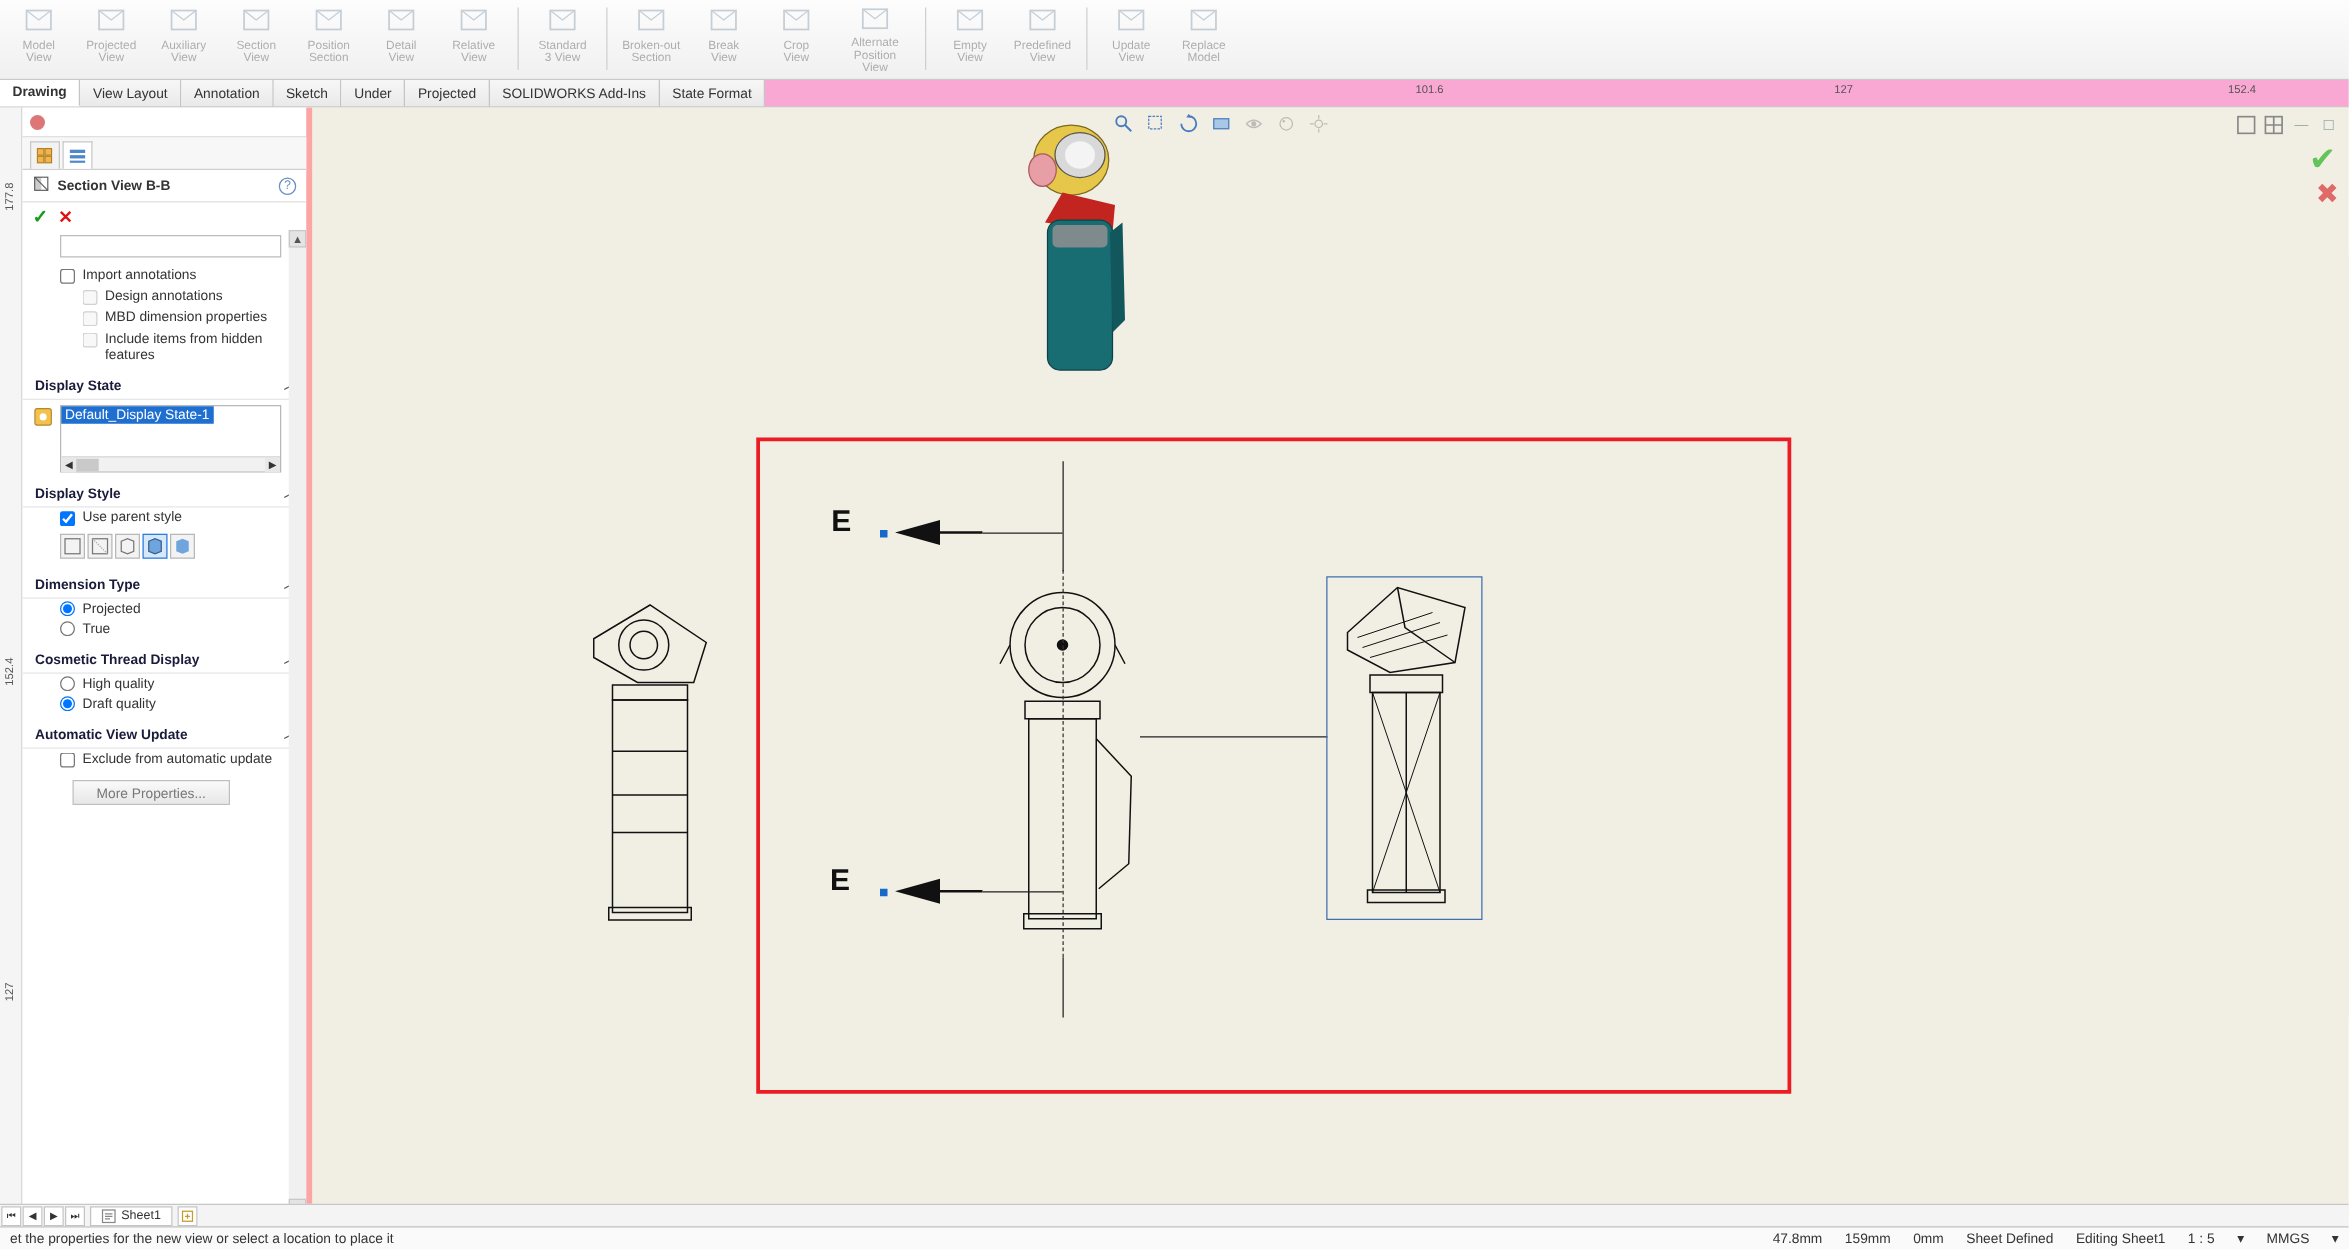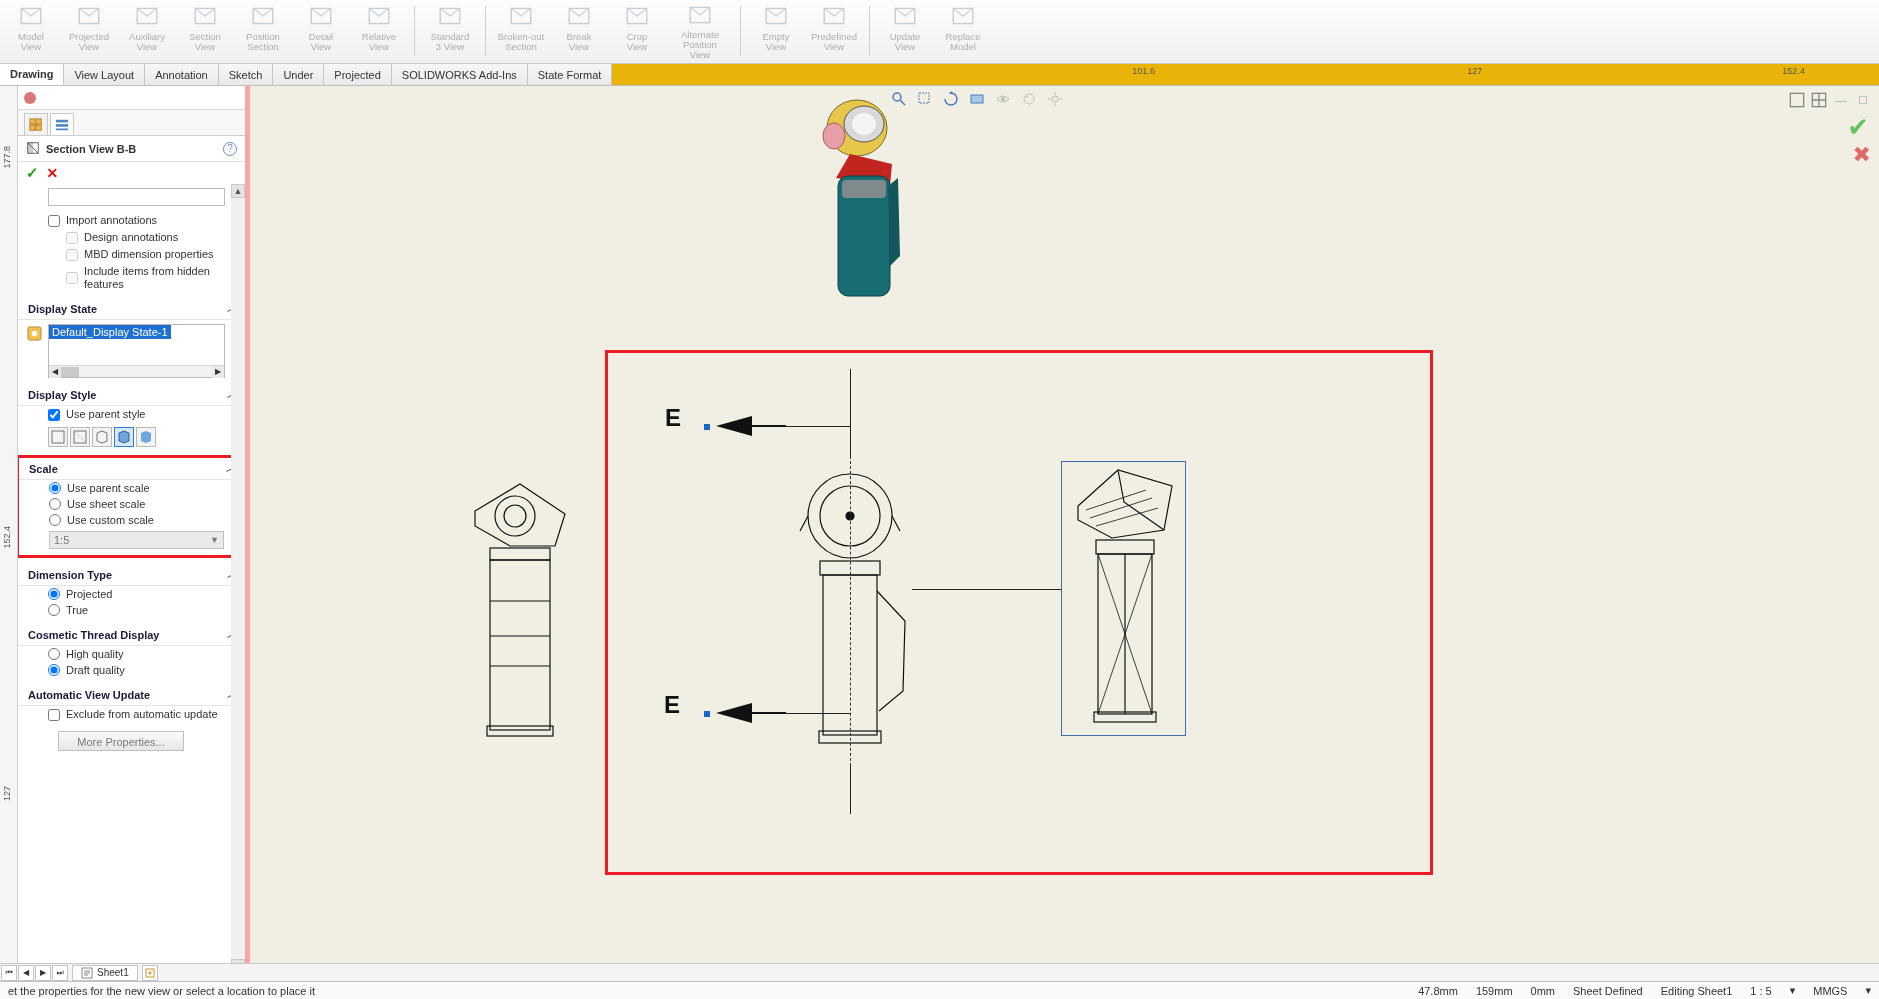--- a/index.html
+++ b/index.html
@@ -11,21 +11,21 @@
   .ribbon-item.wide { width: 64px; }
   .ribbon-item .ico { width: 28px; height: 28px; display: flex; align-items: center; justify-content: center; }
   .ribbon-item .ico svg { width: 26px; height: 26px; }
   .ribbon-item .lbl { font-size: 9.5px; text-align: center; line-height: 1.05; color: #555; white-space: pre-line; }
   .ribbon-sep { width: 1px; height: 50px; background: #d0d0d0; margin: 4px 4px 0; }
 
   
   .tabstrip { height: 22px; background: #e8e8e8; border-bottom: 1px solid #bfbfbf; display: flex; align-items: stretch; }
   .tab { padding: 0 10px; display: flex; align-items: center; font-size: 11px; border-right: 1px solid #c5c5c5; background: linear-gradient(#f7f7f7,#e9e9e9); cursor: pointer; }
   .tab.active { background: #fff; border-bottom: 1px solid #fff; font-weight: 600; }
-  .ruler-top { flex: 1; background: #eab308; position: relative; }
+  .ruler-top { flex: 1; background: #f9a8d4; position: relative; }
   .ruler-top .tick { position: absolute; top: 2px; font-size: 9px; color: #555; }
 
   
   .main { position: absolute; top: 86px; left: 0; right: 0; bottom: 26px; display: flex; }
 
   
   .ruler-left { width: 18px; background: #f5f5f5; border-right: 1px solid #d0d0d0; position: relative; }
   .ruler-left .vlabel { position: absolute; left: 2px; font-size: 9px; color: #555; writing-mode: vertical-rl; transform: rotate(180deg); }
 
   
@@ -44,21 +44,21 @@
   .ok { color:#1a9b1a; font-size:15px; font-weight:bold;}
   .cancel { color:#d11; font-size:14px; font-weight:bold;}
 
   .panel-body { flex: 1; overflow-y: auto; overflow-x: hidden; position: relative; padding-bottom: 12px;}
   .panel-body .scroll-track { position:absolute; right:0; top:0; bottom:0; width:14px; background:#f0f0f0; }
   .panel-body .scroll-btn { position:absolute; right:0; width:14px; height:14px; background:#e4e4e4; border:1px solid #c8c8c8; display:flex; align-items:center; justify-content:center; font-size:9px; color:#555;}
   .panel-body .scroll-btn.up{ top:0;}
   .panel-body .scroll-btn.down{ bottom:0;}
 
   .txtfield { margin: 4px 20px 6px 30px; height:18px; border:1px solid #bcbcbc; background:#fff;}
-  .chk { display:flex; align-items:center; gap:6px; padding:2px 20px 2px 30px;}
+  .chk { display:flex; align-items:flex-start; gap:6px; padding:2px 20px 2px 30px;}
   .chk input { margin-top:1px; width:12px; height:12px;}
   .chk.sub { padding-left: 48px; }
   .chk .label { line-height:1.15;}
 
   .section-header { margin-top:6px; height:22px; display:flex; align-items:center; justify-content:space-between; padding:0 8px 0 10px; font-weight:600; border-bottom:1px solid #e6e6e6; color:#1a1a3a;}
   .section-header .chev { font-size:10px; color:#555;}
 
   .listbox { margin: 4px 20px 0 30px; height:54px; border:1px solid #b8b8b8; background:#fff; position:relative; }
   .listbox .sel { background:#1f6fd1; color:#fff; padding:1px 3px; display:inline-block;}
   .listbox .hsb { position:absolute; left:0; right:0; bottom:0; height:12px; background:#f1f1f1; border-top:1px solid #d5d5d5; display:flex; align-items:center;}
@@ -422,42 +422,20 @@
               <path d="M3 4 L8 2 L13 4 L13 12 L8 14 L3 12 Z" fill="#6fa4dd" stroke="#35608f"></path>
             </svg>
           </div>
         <div class="stylebtn">
             <svg viewBox="0 0 16 16">
               <path d="M3 4 L8 2 L13 4 L13 12 L8 14 L3 12 Z" fill="#6fa4dd"></path>
             </svg>
           </div>
       </div>
 
-      <div style="border:3px solid #ec1c24; margin:4px -2px 4px -2px; padding-bottom:4px;">
-        <div class="section-header" style="margin-top:0;">
-          <span>Scale</span>
-            <span class="chev">︿</span>
-        </div>
-        <div class="radio">
-            <input type="radio" name="sc" checked="" style="">
-            <span>Use parent scale</span>
-          </div>
-        <div class="radio">
-            <input type="radio" name="sc" style="">
-            <span>Use sheet scale</span>
-          </div>
-        <div class="radio">
-            <input type="radio" name="sc" style="">
-            <span>Use custom scale</span>
-          </div>
-        <div class="combo">
-            <span>1:5</span>
-            <span class="ddl">▼</span>
-          </div>
-      </div>
 
       <div class="section-header">
         <span>Dimension Type</span>
           <span class="chev">︿</span>
       </div>
       <div class="radio">
           <input type="radio" name="dt" checked="" style="">
           <span>Projected</span>
         </div>
       <div class="radio">

